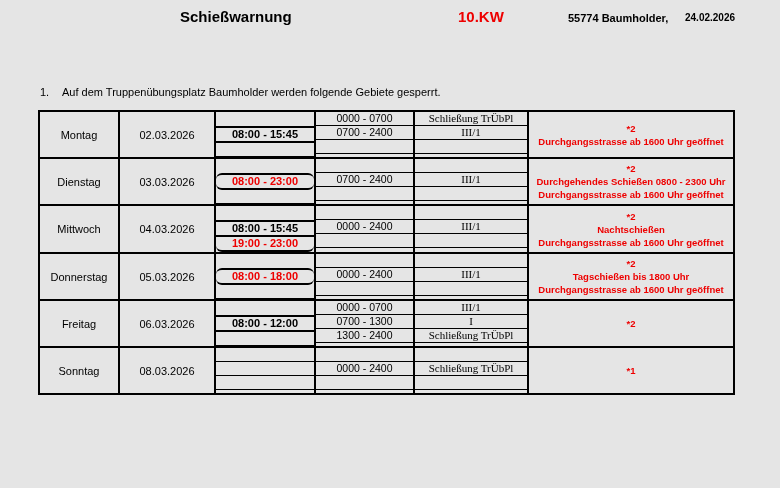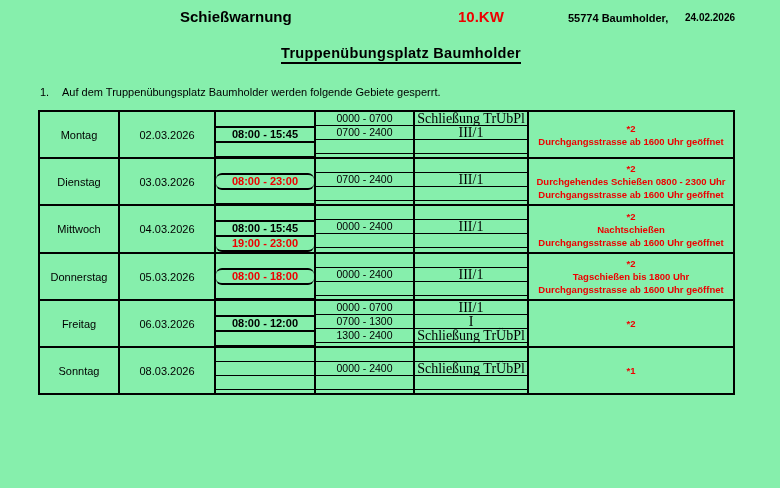--- a/index.html
+++ b/index.html
@@ -2,21 +2,21 @@
 <html><head>
 <meta charset="utf-8">
 <style>
   * { margin:0; padding:0; box-sizing:content-box; }
   html,body { background:#ffffff; }
   body {
     width:780px; height:488px;
     font-family:"Liberation Sans", sans-serif;
     color:#000; position:relative; overflow:hidden;
   }
-  .page { position:relative; width:780px; height:488px; background:#86efac; }
+  .page { position:relative; width:780px; height:488px; background:#e5e5e5; }
 
   
   .hdr-title { position:absolute; left:180px; top:8px; font-size:15px; font-weight:bold; }
   .hdr-kw    { position:absolute; left:458px; top:8px; font-size:15px; font-weight:bold; color:#ee0000; }
   .hdr-loc   { position:absolute; left:568px; top:12px; font-size:11px; font-weight:bold; }
   .hdr-date  { position:absolute; left:685px; top:12px; font-size:10px; font-weight:bold; }
 
   .doc-title-wrap { position:absolute; left:0; top:44px; width:780px; text-align:center; }
   .doc-title {
     display:inline-block; margin-left:22px;
@@ -47,39 +47,36 @@
   }
   .sub.b1   { border-bottom:1px solid #000; height:13px; }
   .sub.time {
     border-top:2px solid #000; border-bottom:2px solid #000;
     height:13px; line-height:13px; font-weight:bold; font-size:11px;
   }
   .sub.time2 {
     border-bottom:2px solid #000;
     height:13px; line-height:13px; font-weight:bold; font-size:11px;
   }
-  .serif { font-family:"Liberation Serif", serif; font-size:14px; }
+  .serif { font-family:"Liberation Serif", serif; font-size:11px; }
   .red { color:#ee0000;border-radius:6px; }
 
   td.bem { vertical-align:middle; text-align:center; }
   .bem-line { font-size:9.5px; font-weight:bold; color:#ee0000; line-height:13px; }
 </style>
 </head>
 <body>
 
 <div class="page">
 
   <div class="hdr-title">Schießwarnung</div>
   <div class="hdr-kw">10.KW</div>
   <div class="hdr-loc">55774 Baumholder,</div>
   <div class="hdr-date">24.02.2026</div>
 
-  <div class="doc-title-wrap">
-    <span class="doc-title">Truppenübungsplatz Baumholder</span>
-  </div>
 
   <div class="intro">
     <span class="num">1.</span><span>Auf dem Truppenübungsplatz Baumholder werden folgende Gebiete gesperrt.</span>
   </div>
 
   <table class="main">
     <colgroup>
       <col style="width:80px">
         <col style="width:96px">
         <col style="width:100px">

